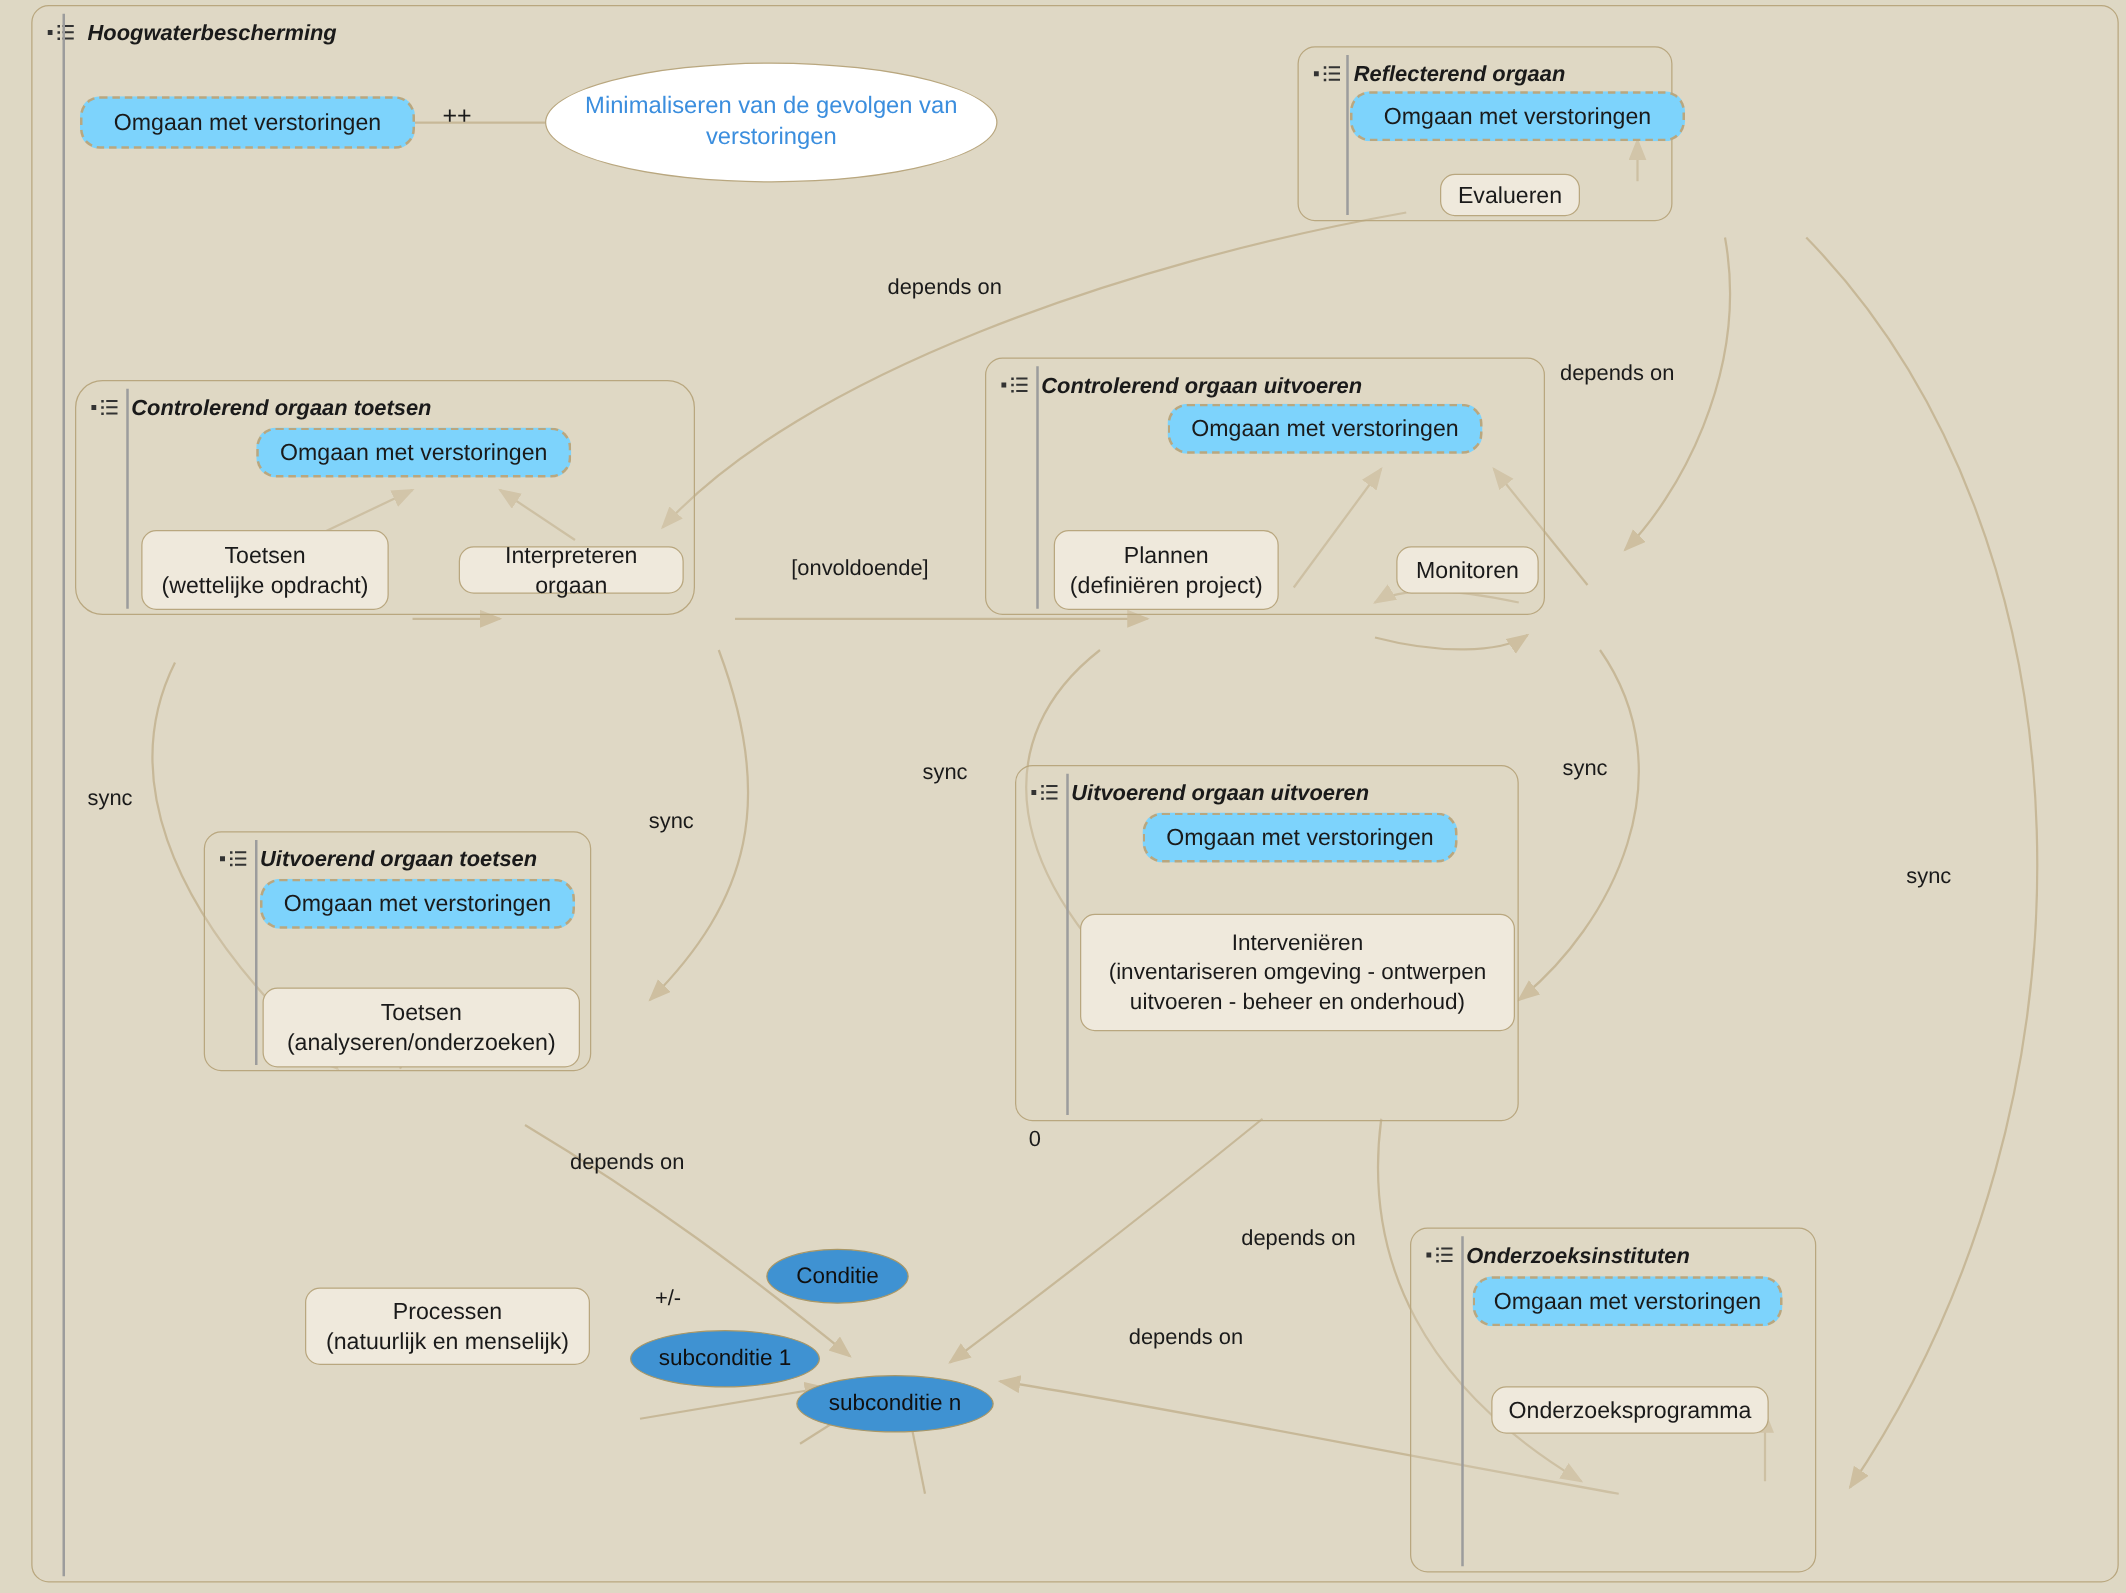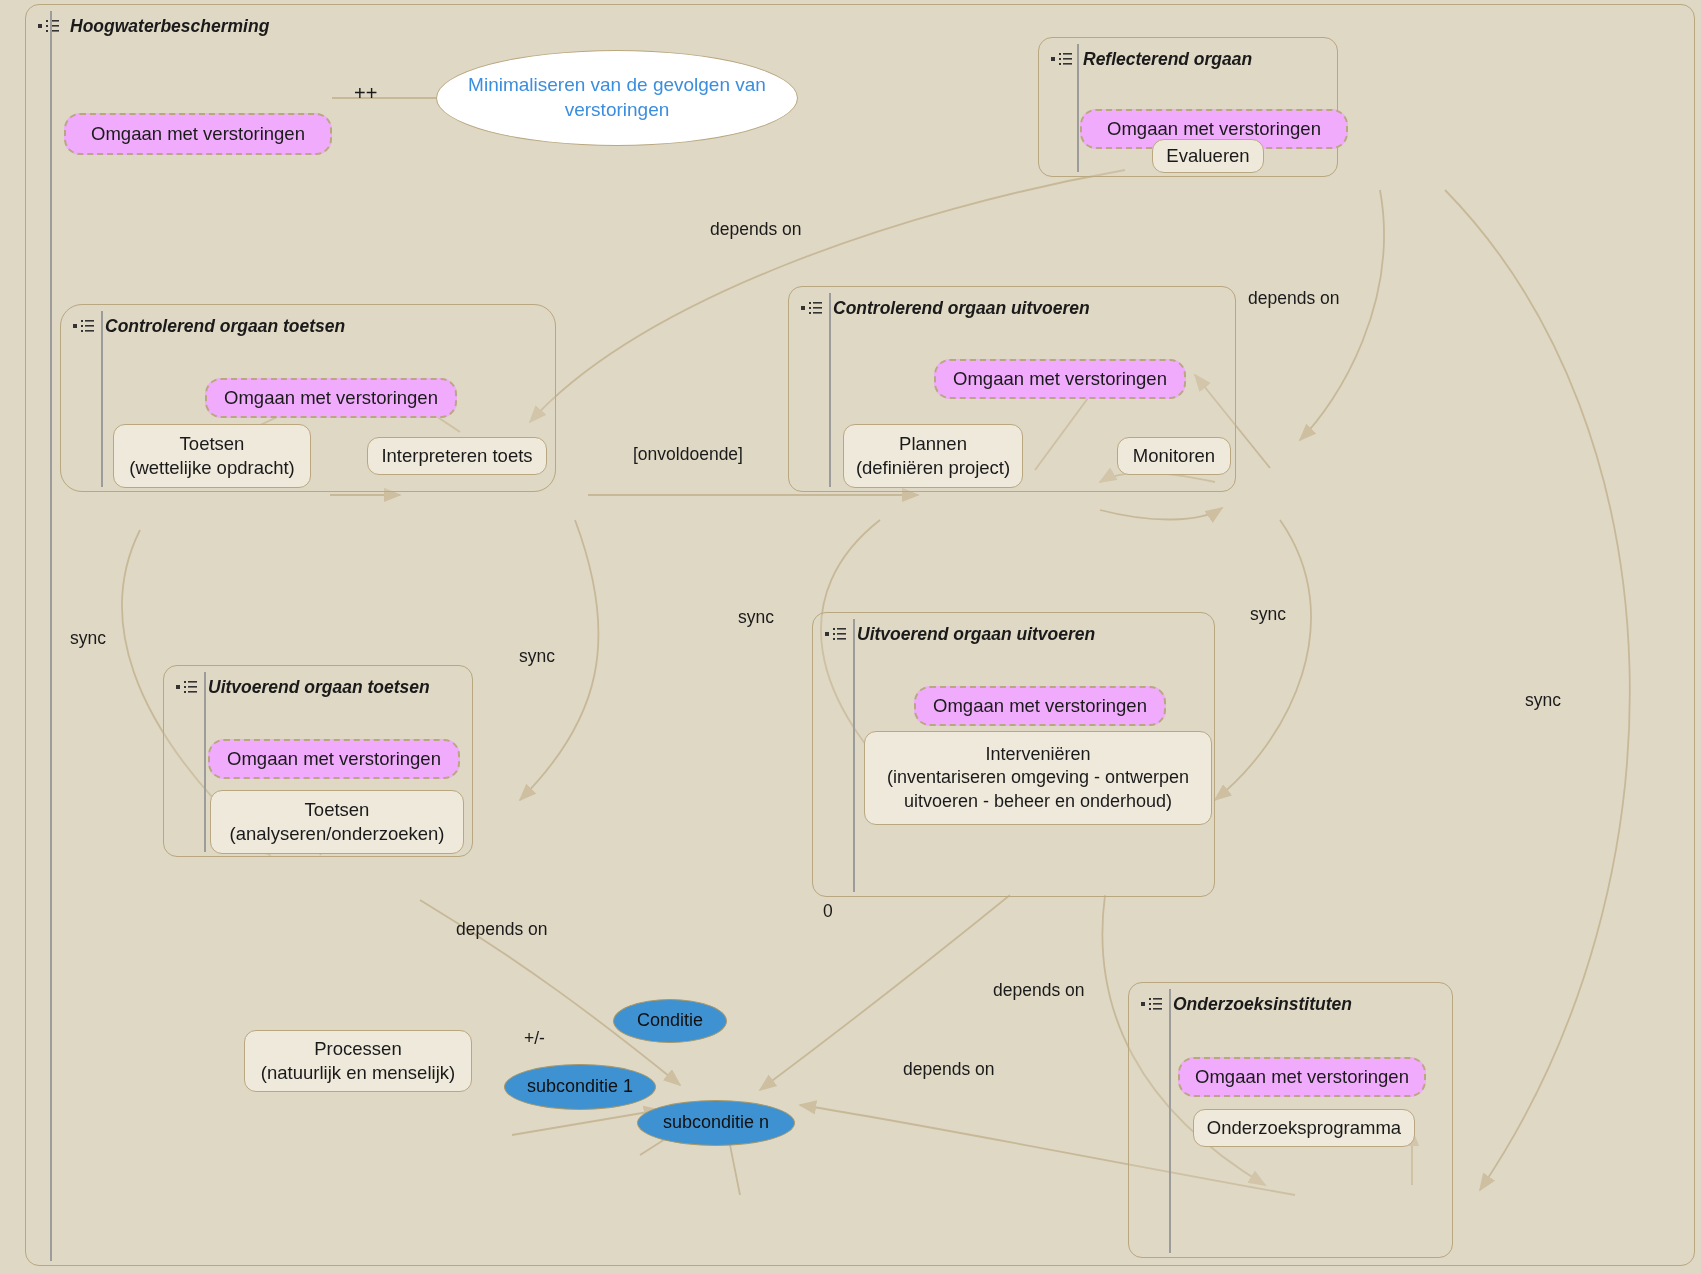--- a/index.html
+++ b/index.html
@@ -74,22 +74,21 @@
     text-align: center;
     font-size: 18.5px;
     color: #1a1a1a;
     line-height: 1.28;
     padding: 2px 8px;
   }
   .node.dashed {
     border-style: dashed;
     border-width: 2.2px;
     border-radius: 16px;
-    background: #f0abfc;
-    margin-top: 36px;
+    background: #7dd3fc;
   }
   .ellipse {
     position: absolute;
     box-sizing: border-box;
     border-radius: 50%;
     display: flex;
     align-items: center;
     justify-content: center;
     text-align: center;
     line-height: 1.3;
@@ -315,21 +314,21 @@
 
   <div class="node dashed" style="left:1080px; top:73px; width:268px; height:40px;">Omgaan met verstoringen</div>
 
   <div class="node" style="left:1152px; top:139px; width:112px; height:34px;">Evalueren</div>
 
   <div class="node dashed" style="left:205px; top:342px; width:252px; height:40px;">Omgaan met verstoringen</div>
 
   <div class="node" style="left:113px; top:424px; width:198px; height:64px; white-space:pre-line;">Toetsen
 (wettelijke opdracht)</div>
 
-  <div class="node" style="left:367px; top:437px; width:180px; height:38px;">Interpreteren toets</div>
+  <div class="node" style="left:367px; top:437px; width:180px; height:38px;">Interpreteren orgaan</div>
 
   <div class="node dashed" style="left:934px; top:323px; width:252px; height:40px;">Omgaan met verstoringen</div>
 
   <div class="node" style="left:843px; top:424px; width:180px; height:64px; white-space:pre-line;">Plannen
 (definiëren project)</div>
 
   <div class="node" style="left:1117px; top:437px; width:114px; height:38px;">Monitoren</div>
 
   <div class="node dashed" style="left:208px; top:703px; width:252px; height:40px;">Omgaan met verstoringen</div>
 

